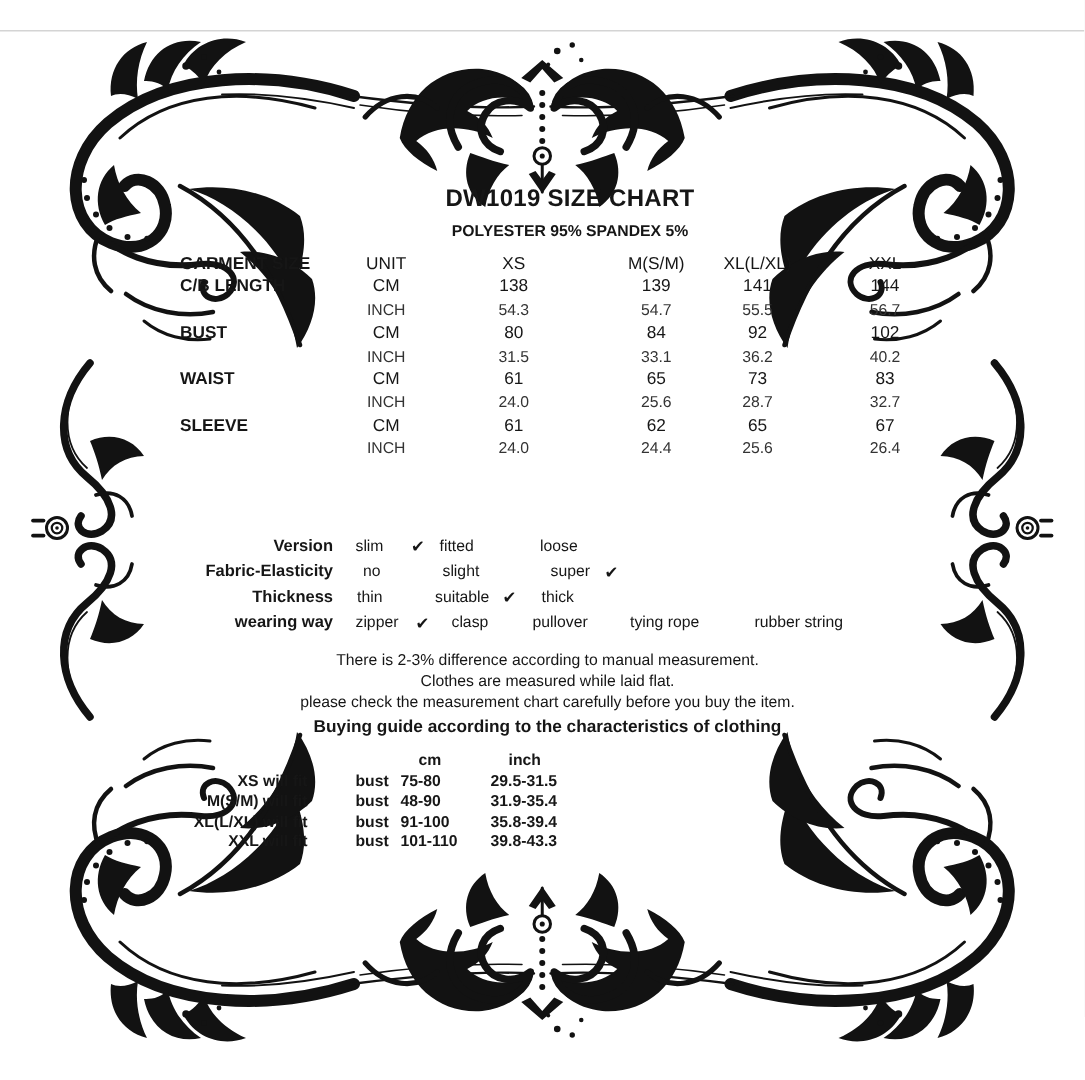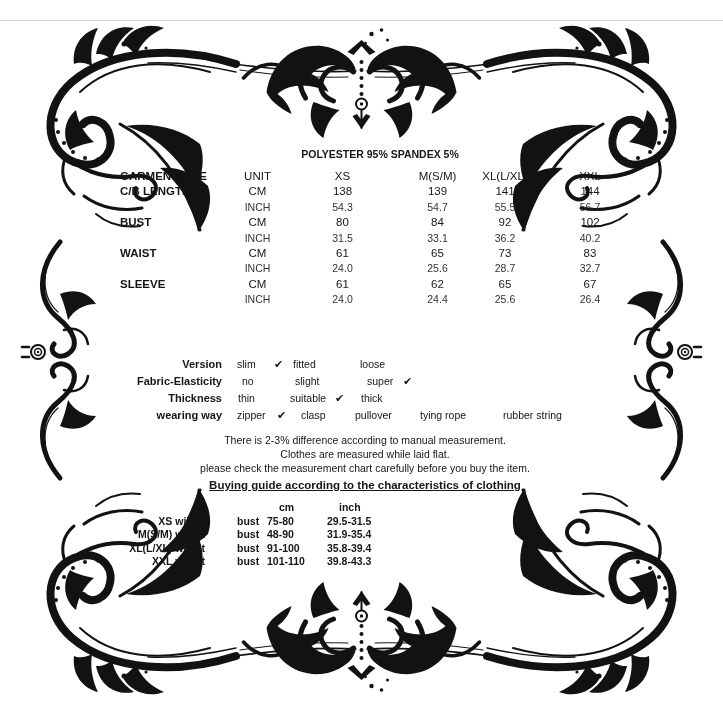--- a/index.html
+++ b/index.html
@@ -29,21 +29,21 @@
   .attrs{position:absolute;left:120px;top:356px;width:500px;height:70px;}
   .arow{position:absolute;left:0;width:500px;height:17px;}
   .alabel{position:absolute;left:0;top:0;width:102px;text-align:right;
           font-weight:700;font-size:11px;line-height:17px;white-space:nowrap;}
   .aitem{position:absolute;top:0;font-size:10.5px;line-height:17px;white-space:nowrap;}
   .check{font-family:"DejaVu Sans",sans-serif;font-size:11px;font-weight:700;}
 
   .notes{position:absolute;left:120px;top:433px;width:490px;text-align:center;}
   .note{margin:0;font-size:10.5px;line-height:14px;text-align:center;}
   .guide-title{position:absolute;left:120px;top:479px;width:490px;text-align:center;
-          font-size:11.5px;font-weight:700;text-decoration:underline;}
+          font-size:11.5px;font-weight:700;}
   .guide{position:absolute;left:72px;top:501px;display:grid;
           grid-template-columns:133px 62px 60px 95px;grid-auto-rows:13.6px;}
   .guide .gcell{line-height:13.6px;font-size:10.5px;font-weight:700;white-space:nowrap;}
   .guide .glab{text-align:right;}
   .guide .gpart{padding-left:32px;}
   .guide .ghead{padding-left:12px;}
 </style>
 </head>
 <body>
 
@@ -126,20 +126,21 @@
     <use href="#corner"></use>
     <use href="#corner" transform="translate(723,0) scale(-1,1)"></use>
     <use href="#corner" transform="translate(0,720) scale(1,-1)"></use>
     <use href="#corner" transform="translate(723,720) scale(-1,-1)"></use>
     <use href="#topmid" transform="translate(361.5,0)"></use>
     <use href="#topmid" transform="translate(361.5,720) scale(1,-1)"></use>
     <use href="#sidevine"></use>
     <use href="#sidevine" transform="translate(723,0) scale(-1,1)"></use>
   </svg>
 
+  <div class="title">DW1019 SIZE CHART</div>
   <div class="subtitle">POLYESTER 95% SPANDEX 5%</div>
 
   <div class="sizetable">
     <div class="cell lab">GARMENT SIZE</div>
     <div class="cell ctr b">UNIT</div>
     <div class="cell ctr b">XS</div>
     <div class="cell ctr b">M(S/M)</div>
     <div class="cell ctr b">XL(L/XL)</div>
     <div class="cell ctr b">XXL</div>
 

